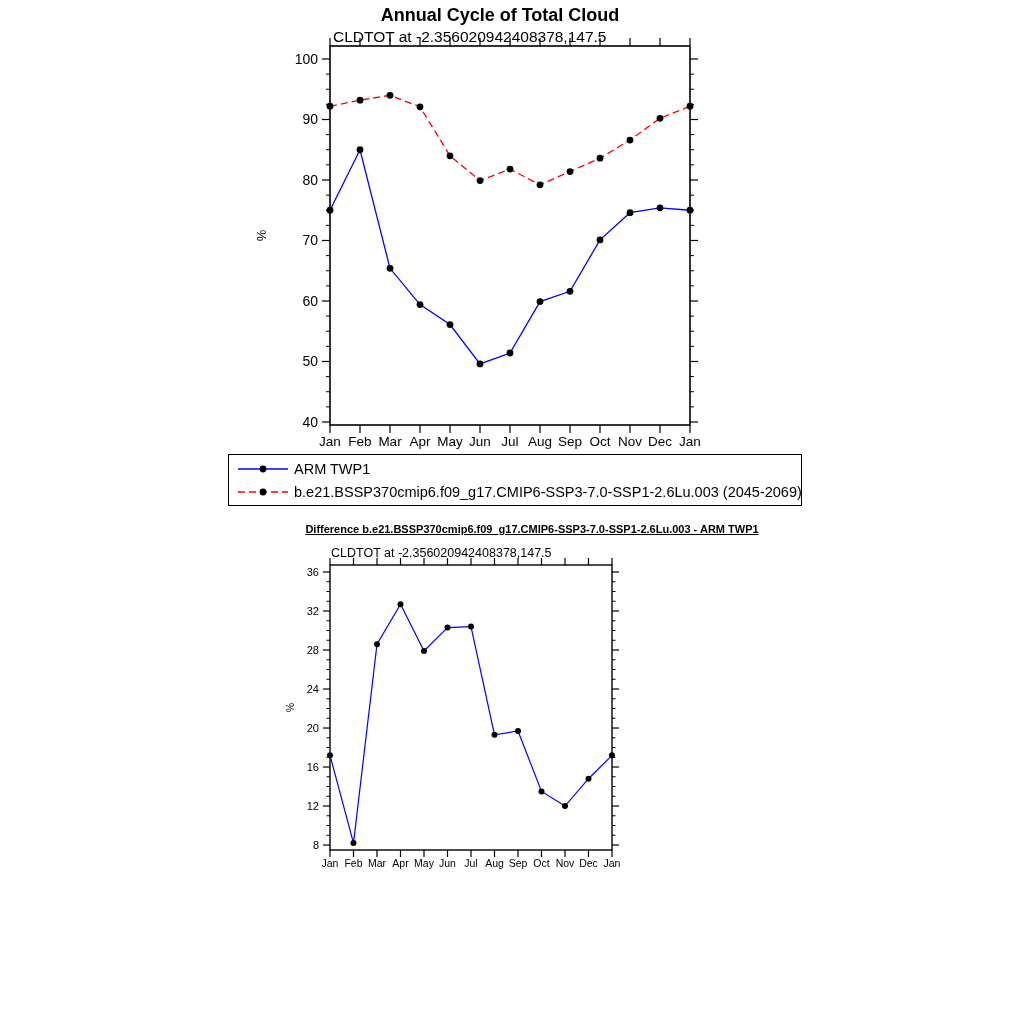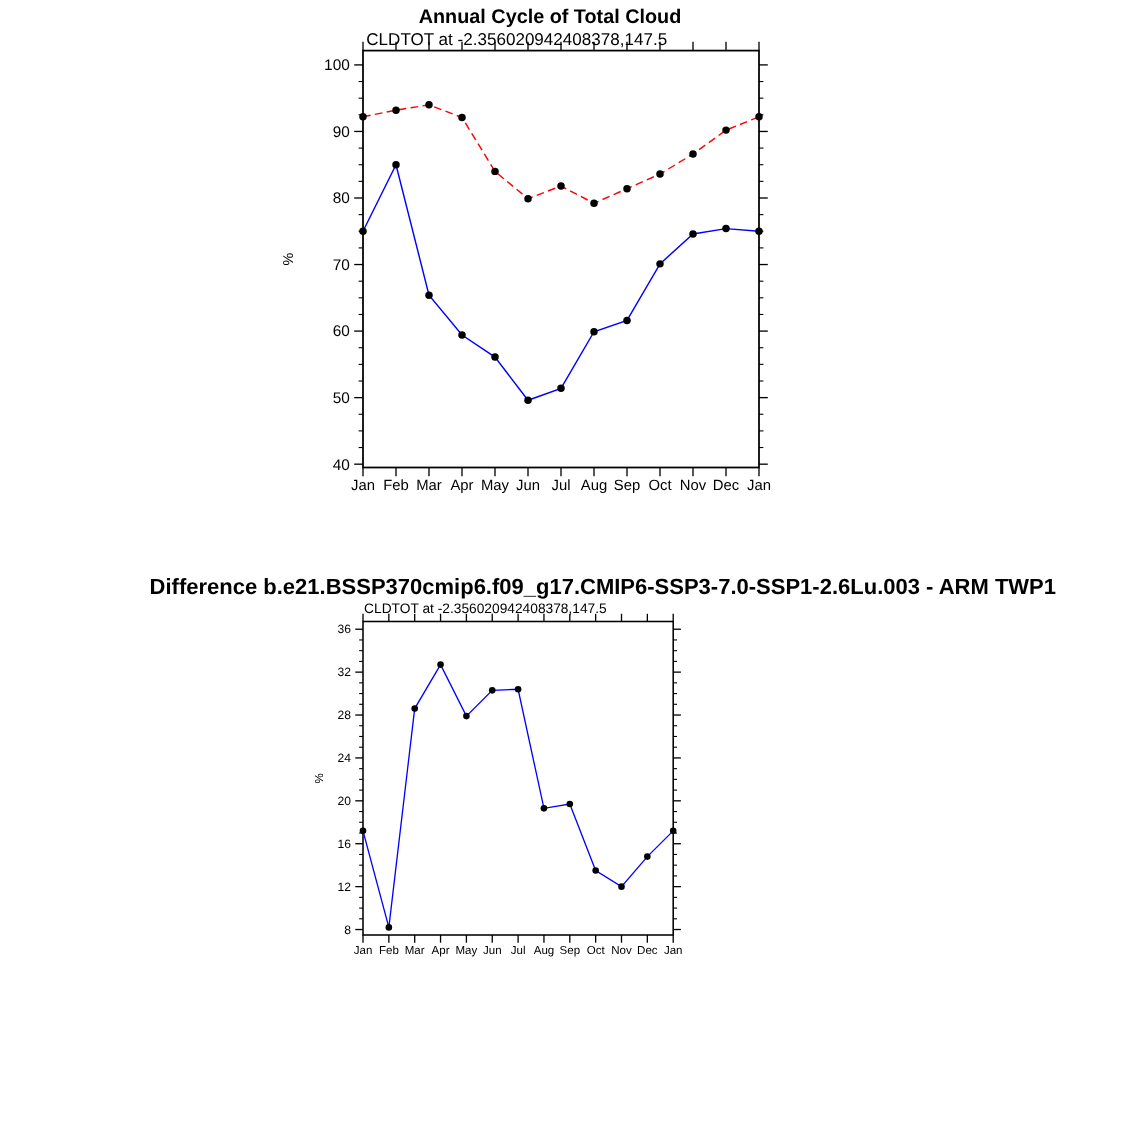--- a/index.html
+++ b/index.html
@@ -5,21 +5,21 @@
   html,body{margin:0;padding:0;background:#ffffff;}
   .page{position:relative;width:1024px;height:1024px;background:#ffffff;font-family:"Liberation Sans",sans-serif;color:#000;overflow:hidden;}
   .page > svg{position:absolute;left:0;top:0;}
   svg text{font-family:"Liberation Sans",sans-serif;fill:#000;}
   .t1{position:absolute;top:5px;left:500px;transform:translateX(-50%);font-size:18px;font-weight:bold;white-space:nowrap;}
   .s1{position:absolute;top:28px;left:333px;font-size:15.5px;white-space:nowrap;}
   .legend{position:absolute;left:228px;top:454px;width:574px;height:52px;border:1px solid #000;box-sizing:border-box;display:flex;flex-direction:column;justify-content:center;padding:2px 8px;background:#fff;}
   .lrow{display:flex;align-items:center;height:24px;}
   .legend-sample{width:52px;height:16px;display:inline-block;flex:0 0 52px;}
   .llabel{font-size:14.5px;margin-left:5px;white-space:nowrap;}
-  .t2{position:absolute;top:523px;left:548px;transform:translateX(-50%);font-size:20px;font-weight:bold;white-space:nowrap;}
+  .t2{position:absolute;top:523px;left:532px;transform:translateX(-50%);font-size:11px;font-weight:bold;white-space:nowrap;text-decoration:underline;}
   .s2{position:absolute;top:546px;left:331px;font-size:12.5px;white-space:nowrap;}
 </style>
 </head>
 <body>
 
 <div class="page">
   <svg id="plot-svg" width="1024" height="1024">
       <rect x="330" y="46" width="360" height="379" fill="none" stroke="#000" stroke-width="1.6"></rect>
       <line x1="330" y1="406.8515562649641" x2="326" y2="406.8515562649641" stroke="#000" stroke-width="1"></line>
       <line x1="690" y1="406.8515562649641" x2="694" y2="406.8515562649641" stroke="#000" stroke-width="1"></line>
@@ -265,16 +265,32 @@
       <circle cx="518" cy="730.9493670886076" r="3" fill="#000000"></circle>
       <circle cx="541.5" cy="791.4009579199453" r="3" fill="#000000"></circle>
       <circle cx="565" cy="806.0263427984947" r="3" fill="#000000"></circle>
       <circle cx="588.5" cy="778.7256243585357" r="3" fill="#000000"></circle>
       <circle cx="612" cy="755.3250085528566" r="3" fill="#000000"></circle>
     </svg>
 
   <div class="t1">Annual Cycle of Total Cloud</div>
   <div class="s1">CLDTOT at -2.356020942408378,147.5</div>
 
+  <div class="legend">
+    <div class="lrow">
+      <span class="legend-sample"><svg width="52" height="16">
+            <line x1="1" y1="8" x2="51" y2="8" stroke="#0000ff" stroke-width="1.4"></line>
+            <circle cx="26" cy="8" r="3.4" fill="#000"></circle>
+          </svg></span>
+      <span class="llabel">ARM TWP1</span>
+    </div>
+    <div class="lrow">
+      <span class="legend-sample"><svg width="52" height="16">
+            <line x1="1" y1="8" x2="51" y2="8" stroke="#ff0000" stroke-width="1.4" stroke-dasharray="7,4"></line>
+            <circle cx="26" cy="8" r="3.4" fill="#000"></circle>
+          </svg></span>
+      <span class="llabel">b.e21.BSSP370cmip6.f09_g17.CMIP6-SSP3-7.0-SSP1-2.6Lu.003 (2045-2069)</span>
+    </div>
+  </div>
 
   <div class="t2">Difference b.e21.BSSP370cmip6.f09_g17.CMIP6-SSP3-7.0-SSP1-2.6Lu.003 - ARM TWP1</div>
   <div class="s2">CLDTOT at -2.356020942408378,147.5</div>
 </div>
 
 </body></html>

